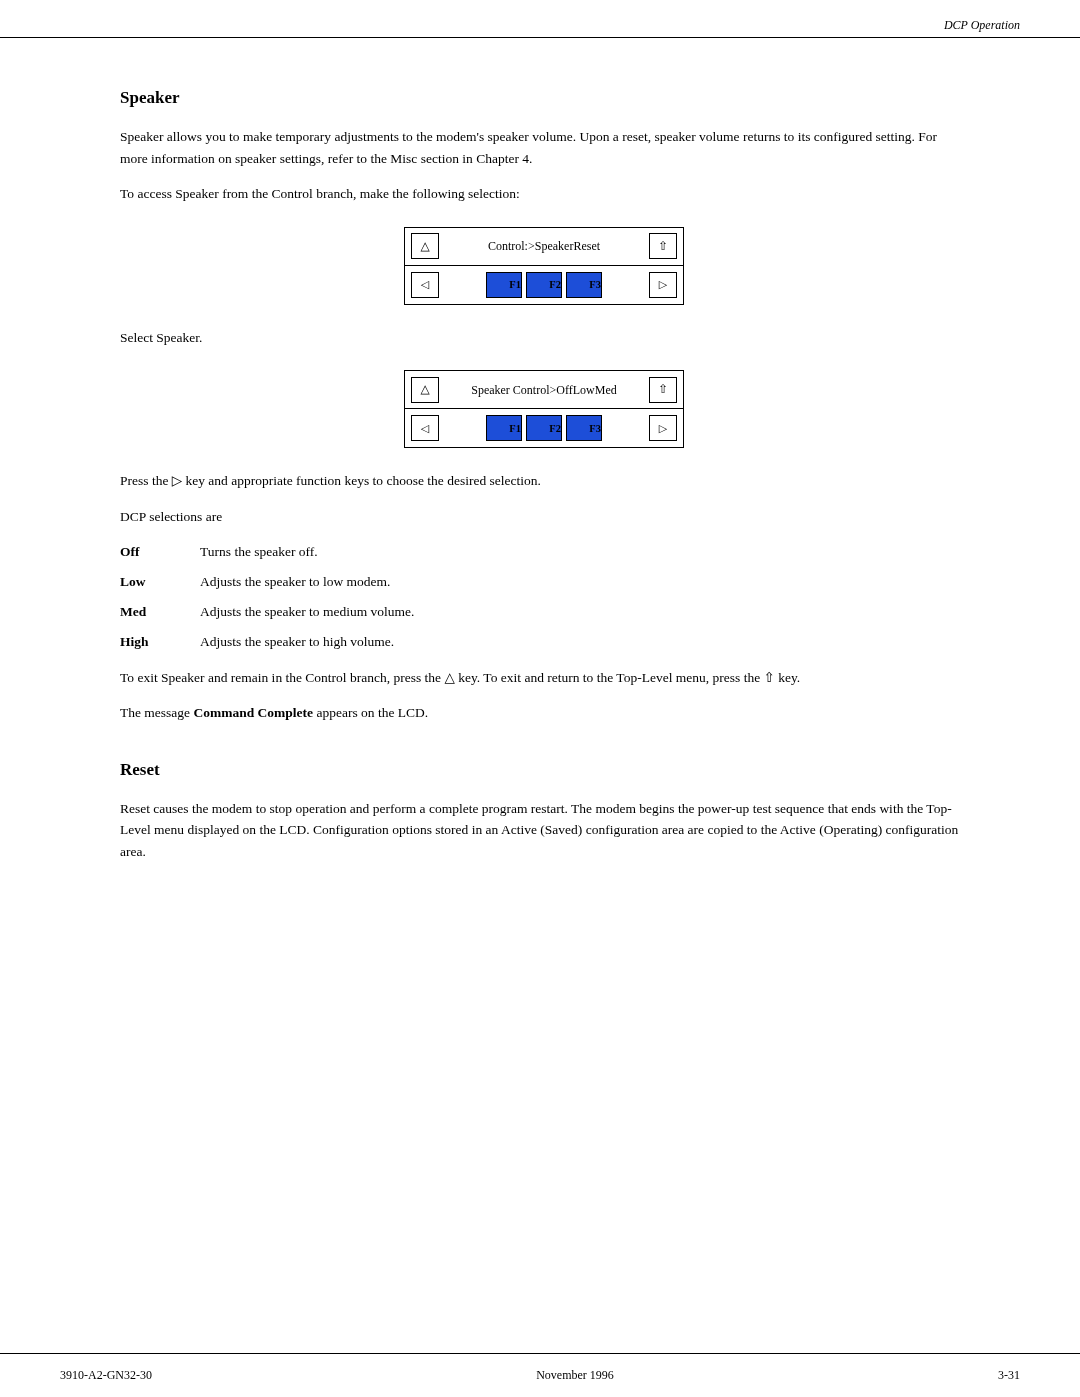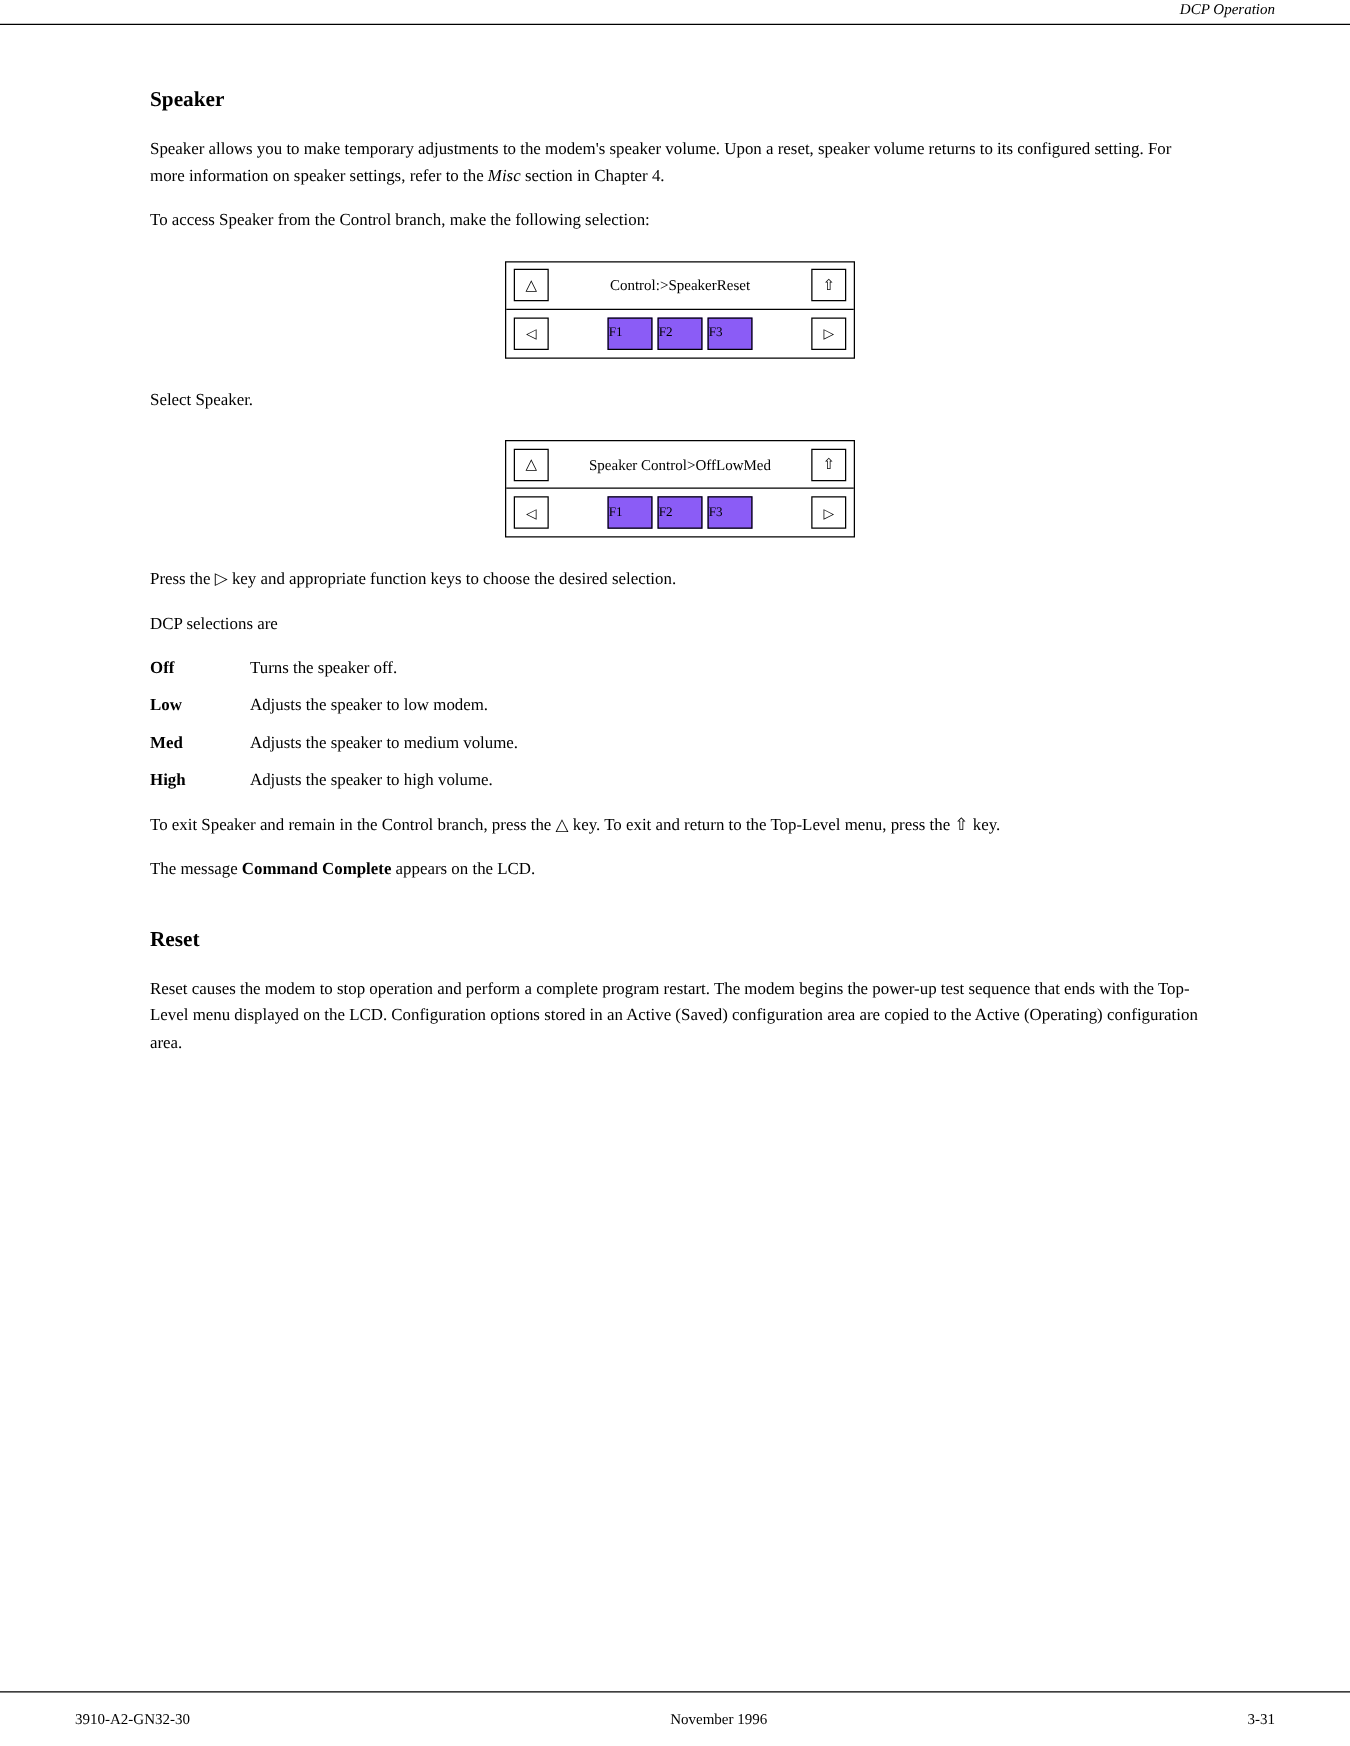--- a/index.html
+++ b/index.html
@@ -19,21 +19,21 @@
       padding: 0;
       position: relative;
     }
 
     
     .header-bar {
       width: 100%;
       border-bottom: 1.5px solid #000;
       display: flex;
       justify-content: flex-end;
-      padding: 0 60px 4px 60px;
+      padding: 18px 60px 4px 60px;
     }
     .header-title {
       font-size: 12px;
       font-style: italic;
     }
 
     
     .content {
       padding: 40px 112px 60px 120px;
     }
@@ -46,21 +46,21 @@
       margin-top: 10px;
     }
 
     
     .body-text {
       font-size: 13.5px;
       line-height: 1.6;
       margin-bottom: 14px;
     }
 
-    .italic { font-style: italic; }
+    .italic { }
     .bold { font-weight: bold; }
 
     
     .lcd-container {
       display: flex;
       justify-content: center;
       margin: 22px 0;
     }
 
     .lcd-box {
@@ -92,24 +92,25 @@
       background: #fff;
       flex-shrink: 0;
     }
 
     .lcd-btn-wide {
       border: 1px solid #000;
       width: 36px;
       height: 26px;
       display: flex;
       align-items: center;
-      justify-content: flex-start;
+      justify-content: flex-end;
       font-size: 10.5px;
-      background: #8b5cf6;
+      background: #1d4ed8;
       flex-shrink: 0;
+      font-weight: bold;
     }
 
     .lcd-screen {
       flex: 1;
       display: flex;
       justify-content: center;
       padding: 3px 8px;
       font-size: 12px;
       line-height: 1.5;
     }

